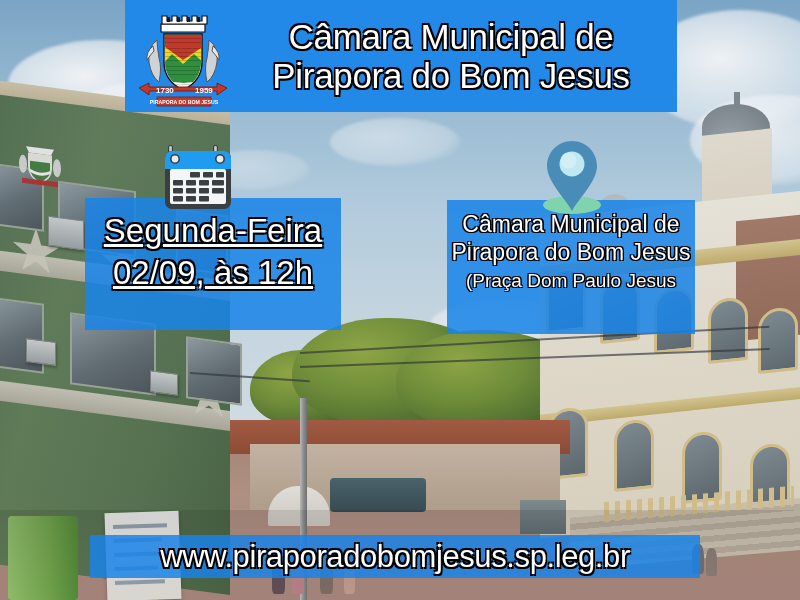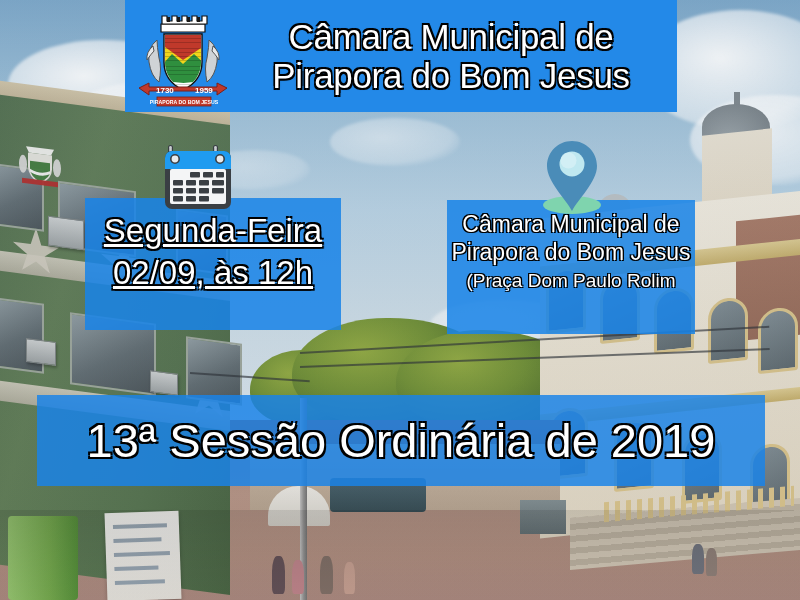--- a/index.html
+++ b/index.html
@@ -548,31 +548,31 @@
         <rect x="23" y="57" width="10" height="5.5" rx="1"></rect>
         <rect x="36" y="57" width="10" height="5.5" rx="1"></rect>
       </g>
     </svg>
   </div>
 
   <div class="panel" id="address-box">
     <div id="address-text">
       <span class="big">Câmara Municipal de</span>
       <span class="big">Pirapora do Bom Jesus</span>
-      <span class="small">(Praça Dom Paulo Rolim</span>
+      <span class="small">(Praça Dom Paulo Jesus</span>
     </div>
   </div>
 
   <div class="panel" id="pin-icon">
     <svg viewBox="0 0 64 78" width="64" height="78">
       <ellipse cx="32" cy="68" rx="29" ry="9" fill="#7fd4ae"></ellipse>
       <path d="M32 4 C18 4 7 15 7 29 C7 45 26 62 32 74 C38 62 57 45 57 29 C57 15 46 4 32 4 Z" fill="#4a8cb8"></path>
       <circle cx="32" cy="27" r="12.5" fill="#bfe8f0"></circle>
       <circle cx="28.5" cy="23.5" r="8" fill="#d8f2f7" opacity=".75"></circle>
     </svg>
   </div>
 
-  <div class="panel" id="session-banner">
-    <div id="session-title">13ª Sessão Ordinária de 2019</div>
-  </div>
-
+
+  <div class="panel" id="url-banner">
+    <div id="url-text">www.piraporadobomjesus.sp.leg.br</div>
+  </div>
 
 </div>
 
 </body></html>

